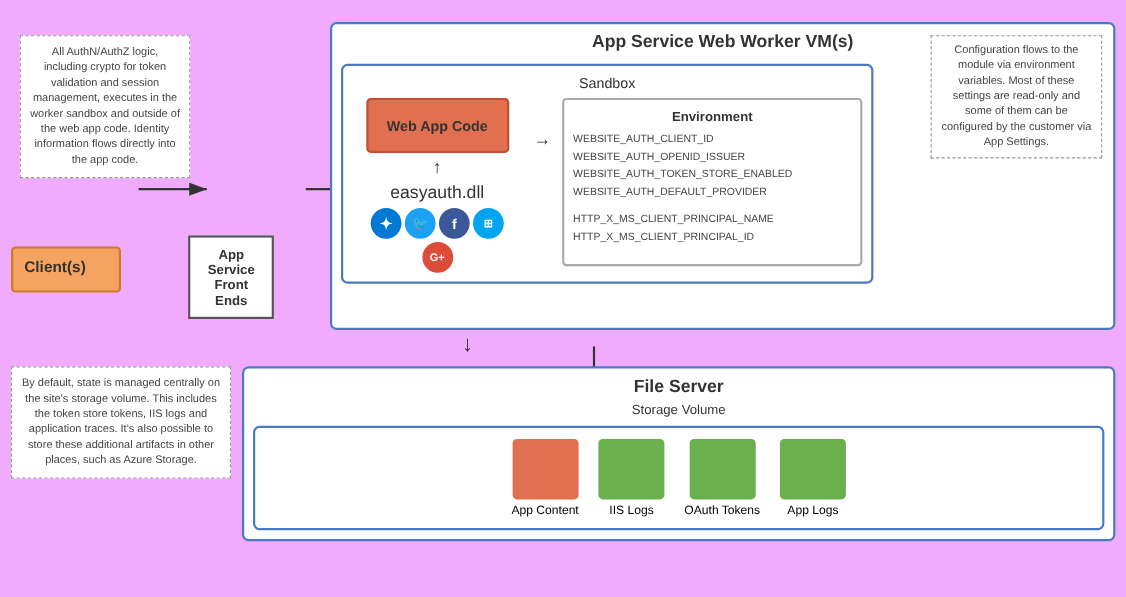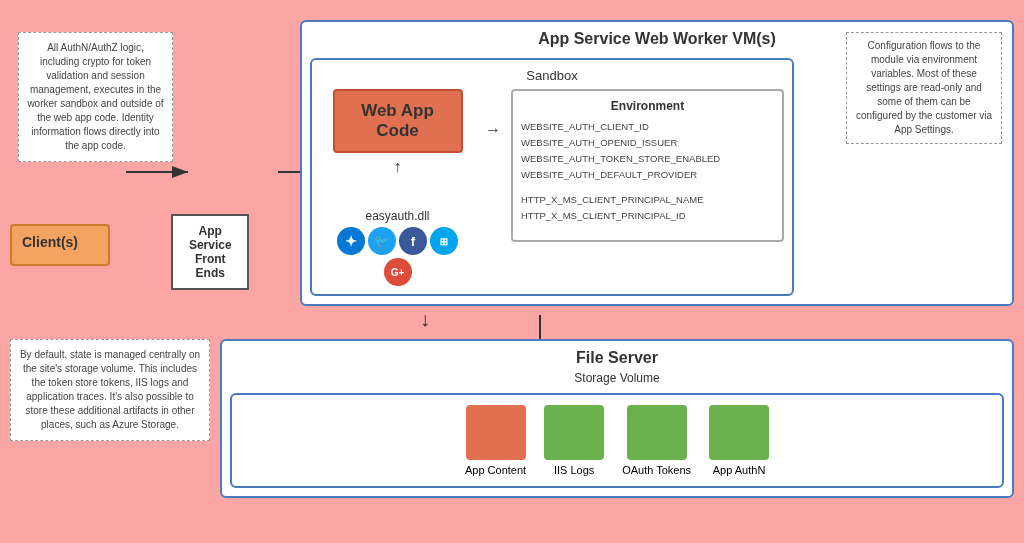--- a/index.html
+++ b/index.html
@@ -9,21 +9,21 @@
       font-size: 11px;
       width: 1024px;
       height: 543px;
       overflow: hidden;
       position: relative;
     }
 
     .diagram-container {
       width: 1024px;
       height: 543px;
-      background: #fca5a5;
+      background: #f0abfc;
       position: relative;
       padding: 10px;
     }
 
     
     .clients-box {
       background: #f4a460;
       border: 2px solid #cc7a2e;
       border-radius: 4px;
       padding: 8px 10px;
@@ -136,42 +136,42 @@
       align-items: flex-start;
     }
 
     
     .web-app-code-box {
       background: #e07050;
       border: 2px solid #c05030;
       border-radius: 4px;
       padding: 10px;
       text-align: center;
-      font-size: 17px;
+      font-size: 13px;
       font-weight: bold;
       color: #333;
       width: 130px;
       min-height: 50px;
       display: flex;
+      align-items: center;
       justify-content: center;
     }
 
     
     .easyauth-area {
       display: flex;
       flex-direction: column;
       align-items: center;
       width: 140px;
     }
     .easyauth-label {
-      font-size: 12px;
+      font-size: 16px;
       color: #333;
       margin-bottom: 4px;
       text-align: center;
-      margin-top: 28px;
     }
     .easyauth-icons {
       display: flex;
       flex-direction: row;
       gap: 3px;
       flex-wrap: wrap;
       justify-content: center;
     }
     .icon-circle {
       width: 28px;
@@ -474,21 +474,21 @@
               <span>IIS Logs</span>
             </div>
 
             <div class="storage-item">
               <div class="storage-block block-green"></div>
               <span>OAuth Tokens</span>
             </div>
 
             <div class="storage-item">
               <div class="storage-block block-green"></div>
-              <span>App AuthN</span>
+              <span>App Logs</span>
             </div>
           </div>
         </div>
       </div>
     </div>
 
   </div>
 </div>
 
 </body></html>

